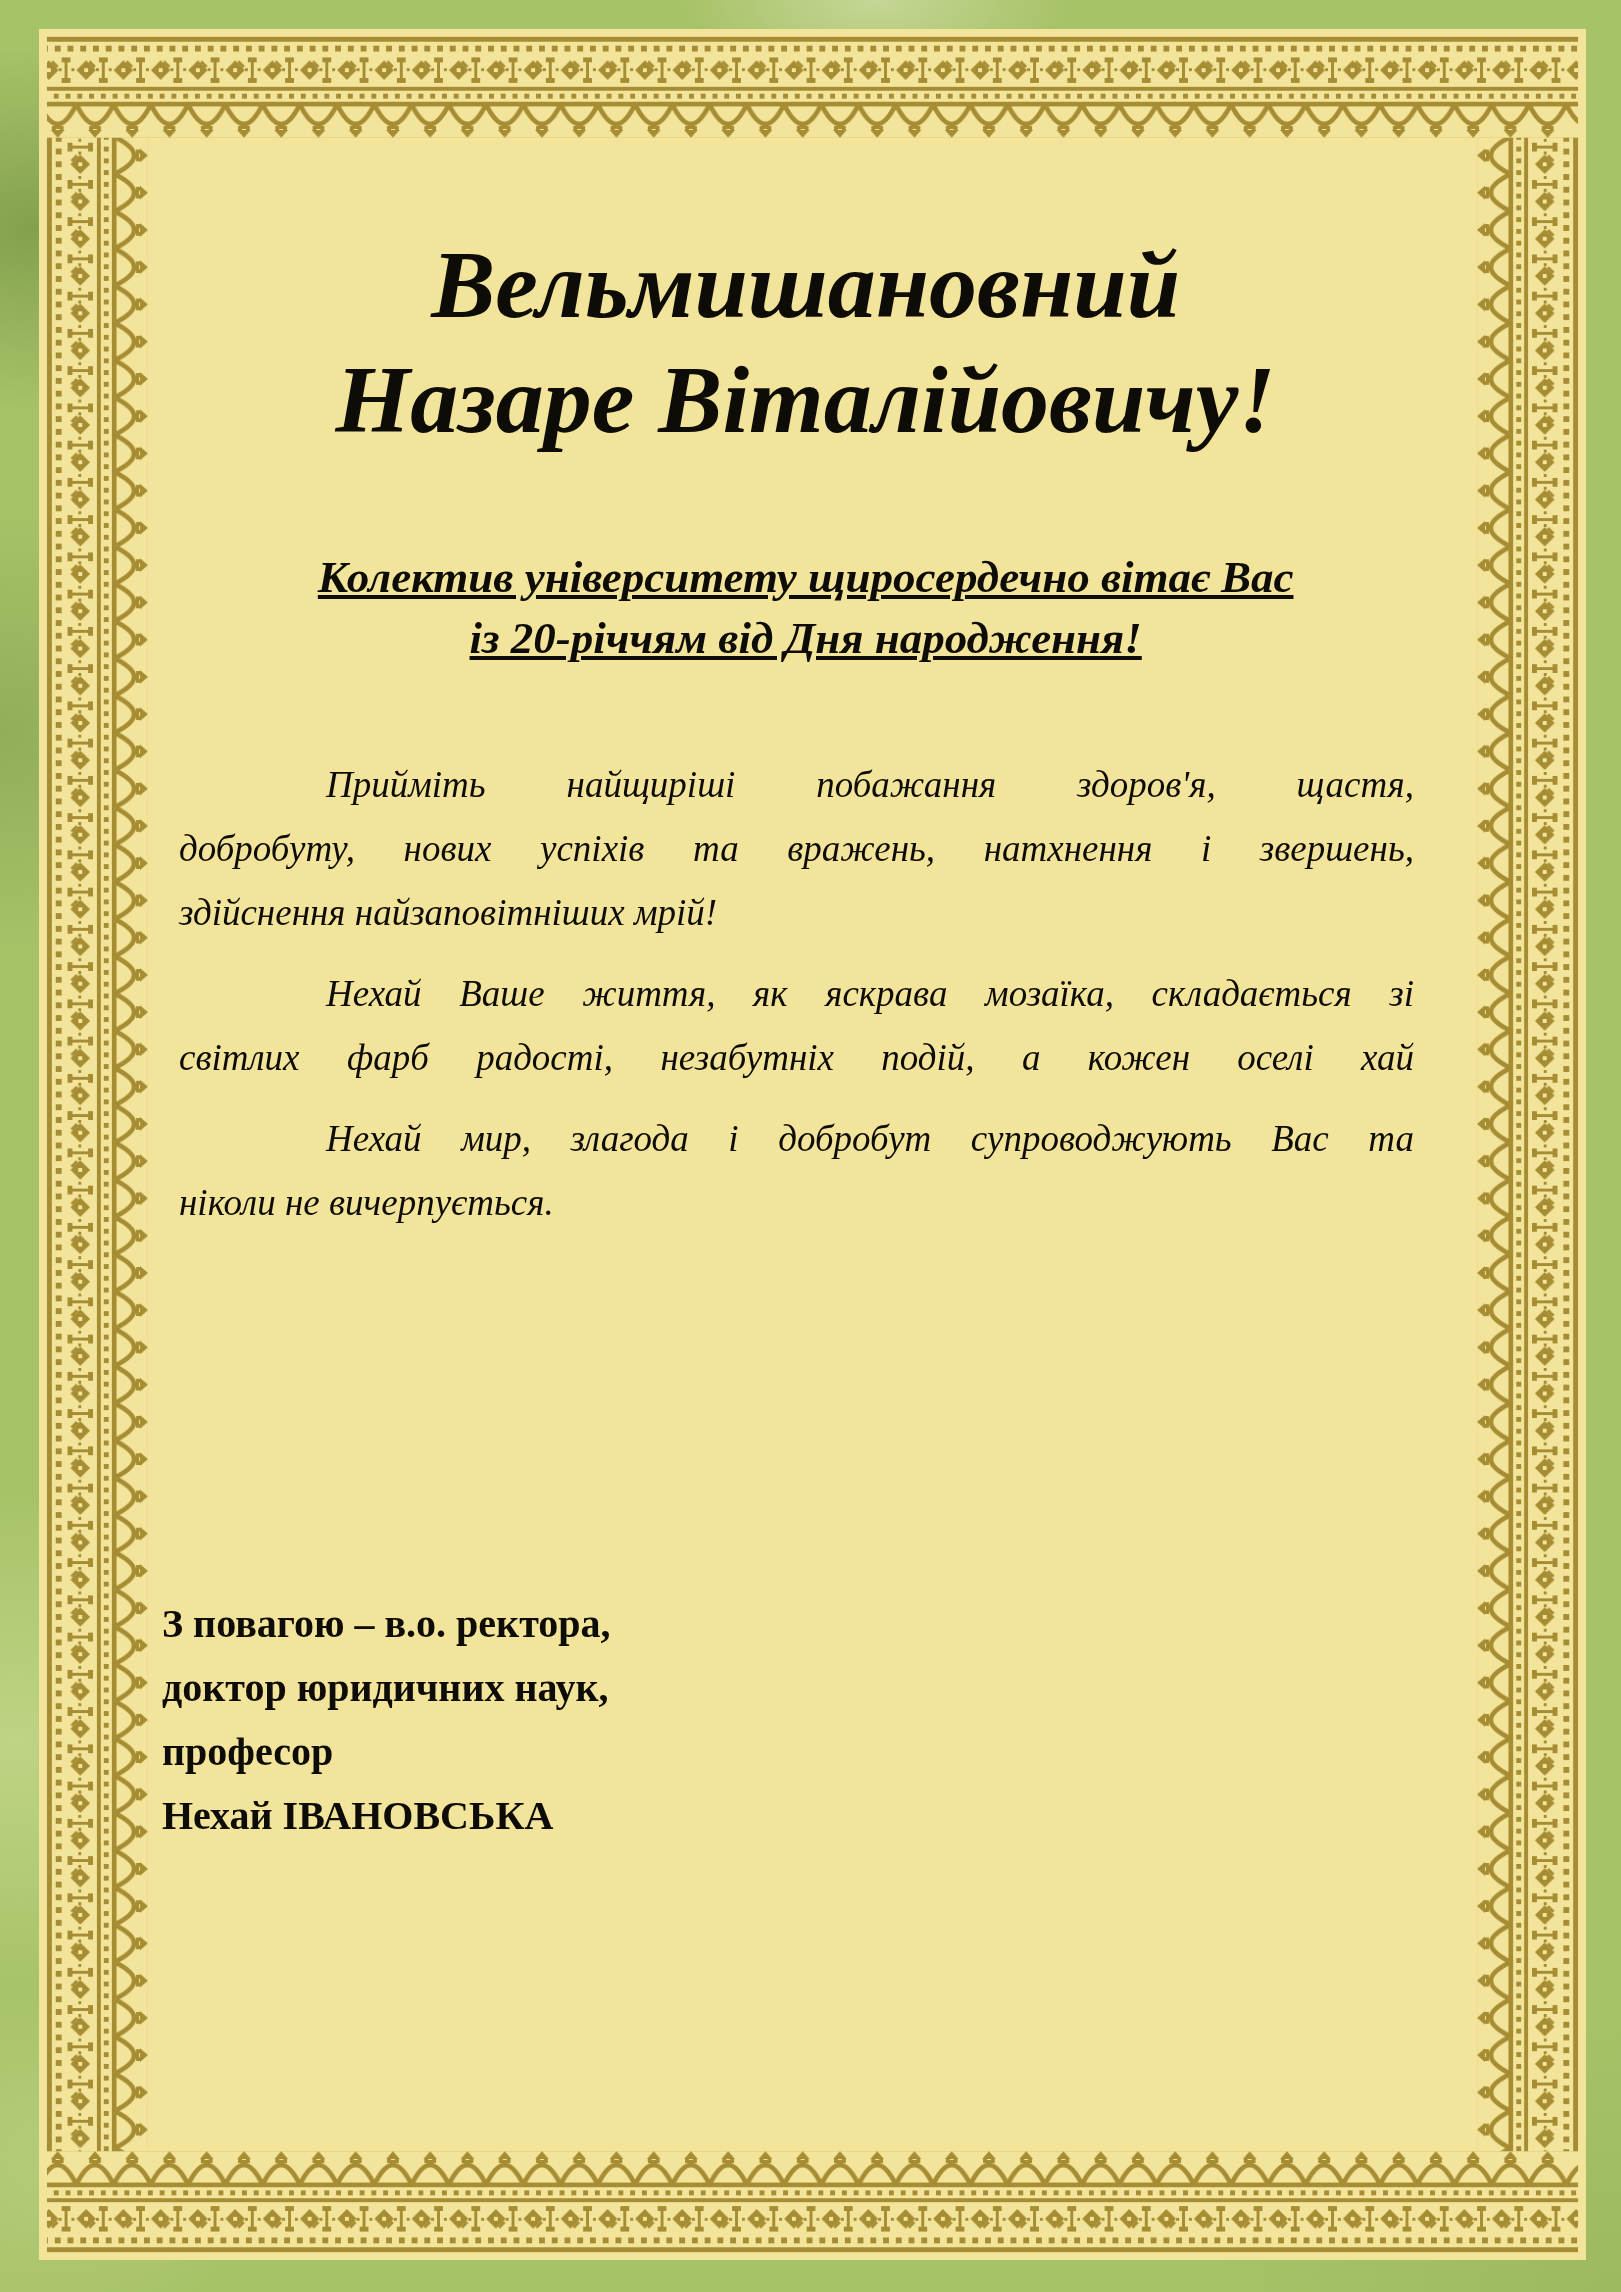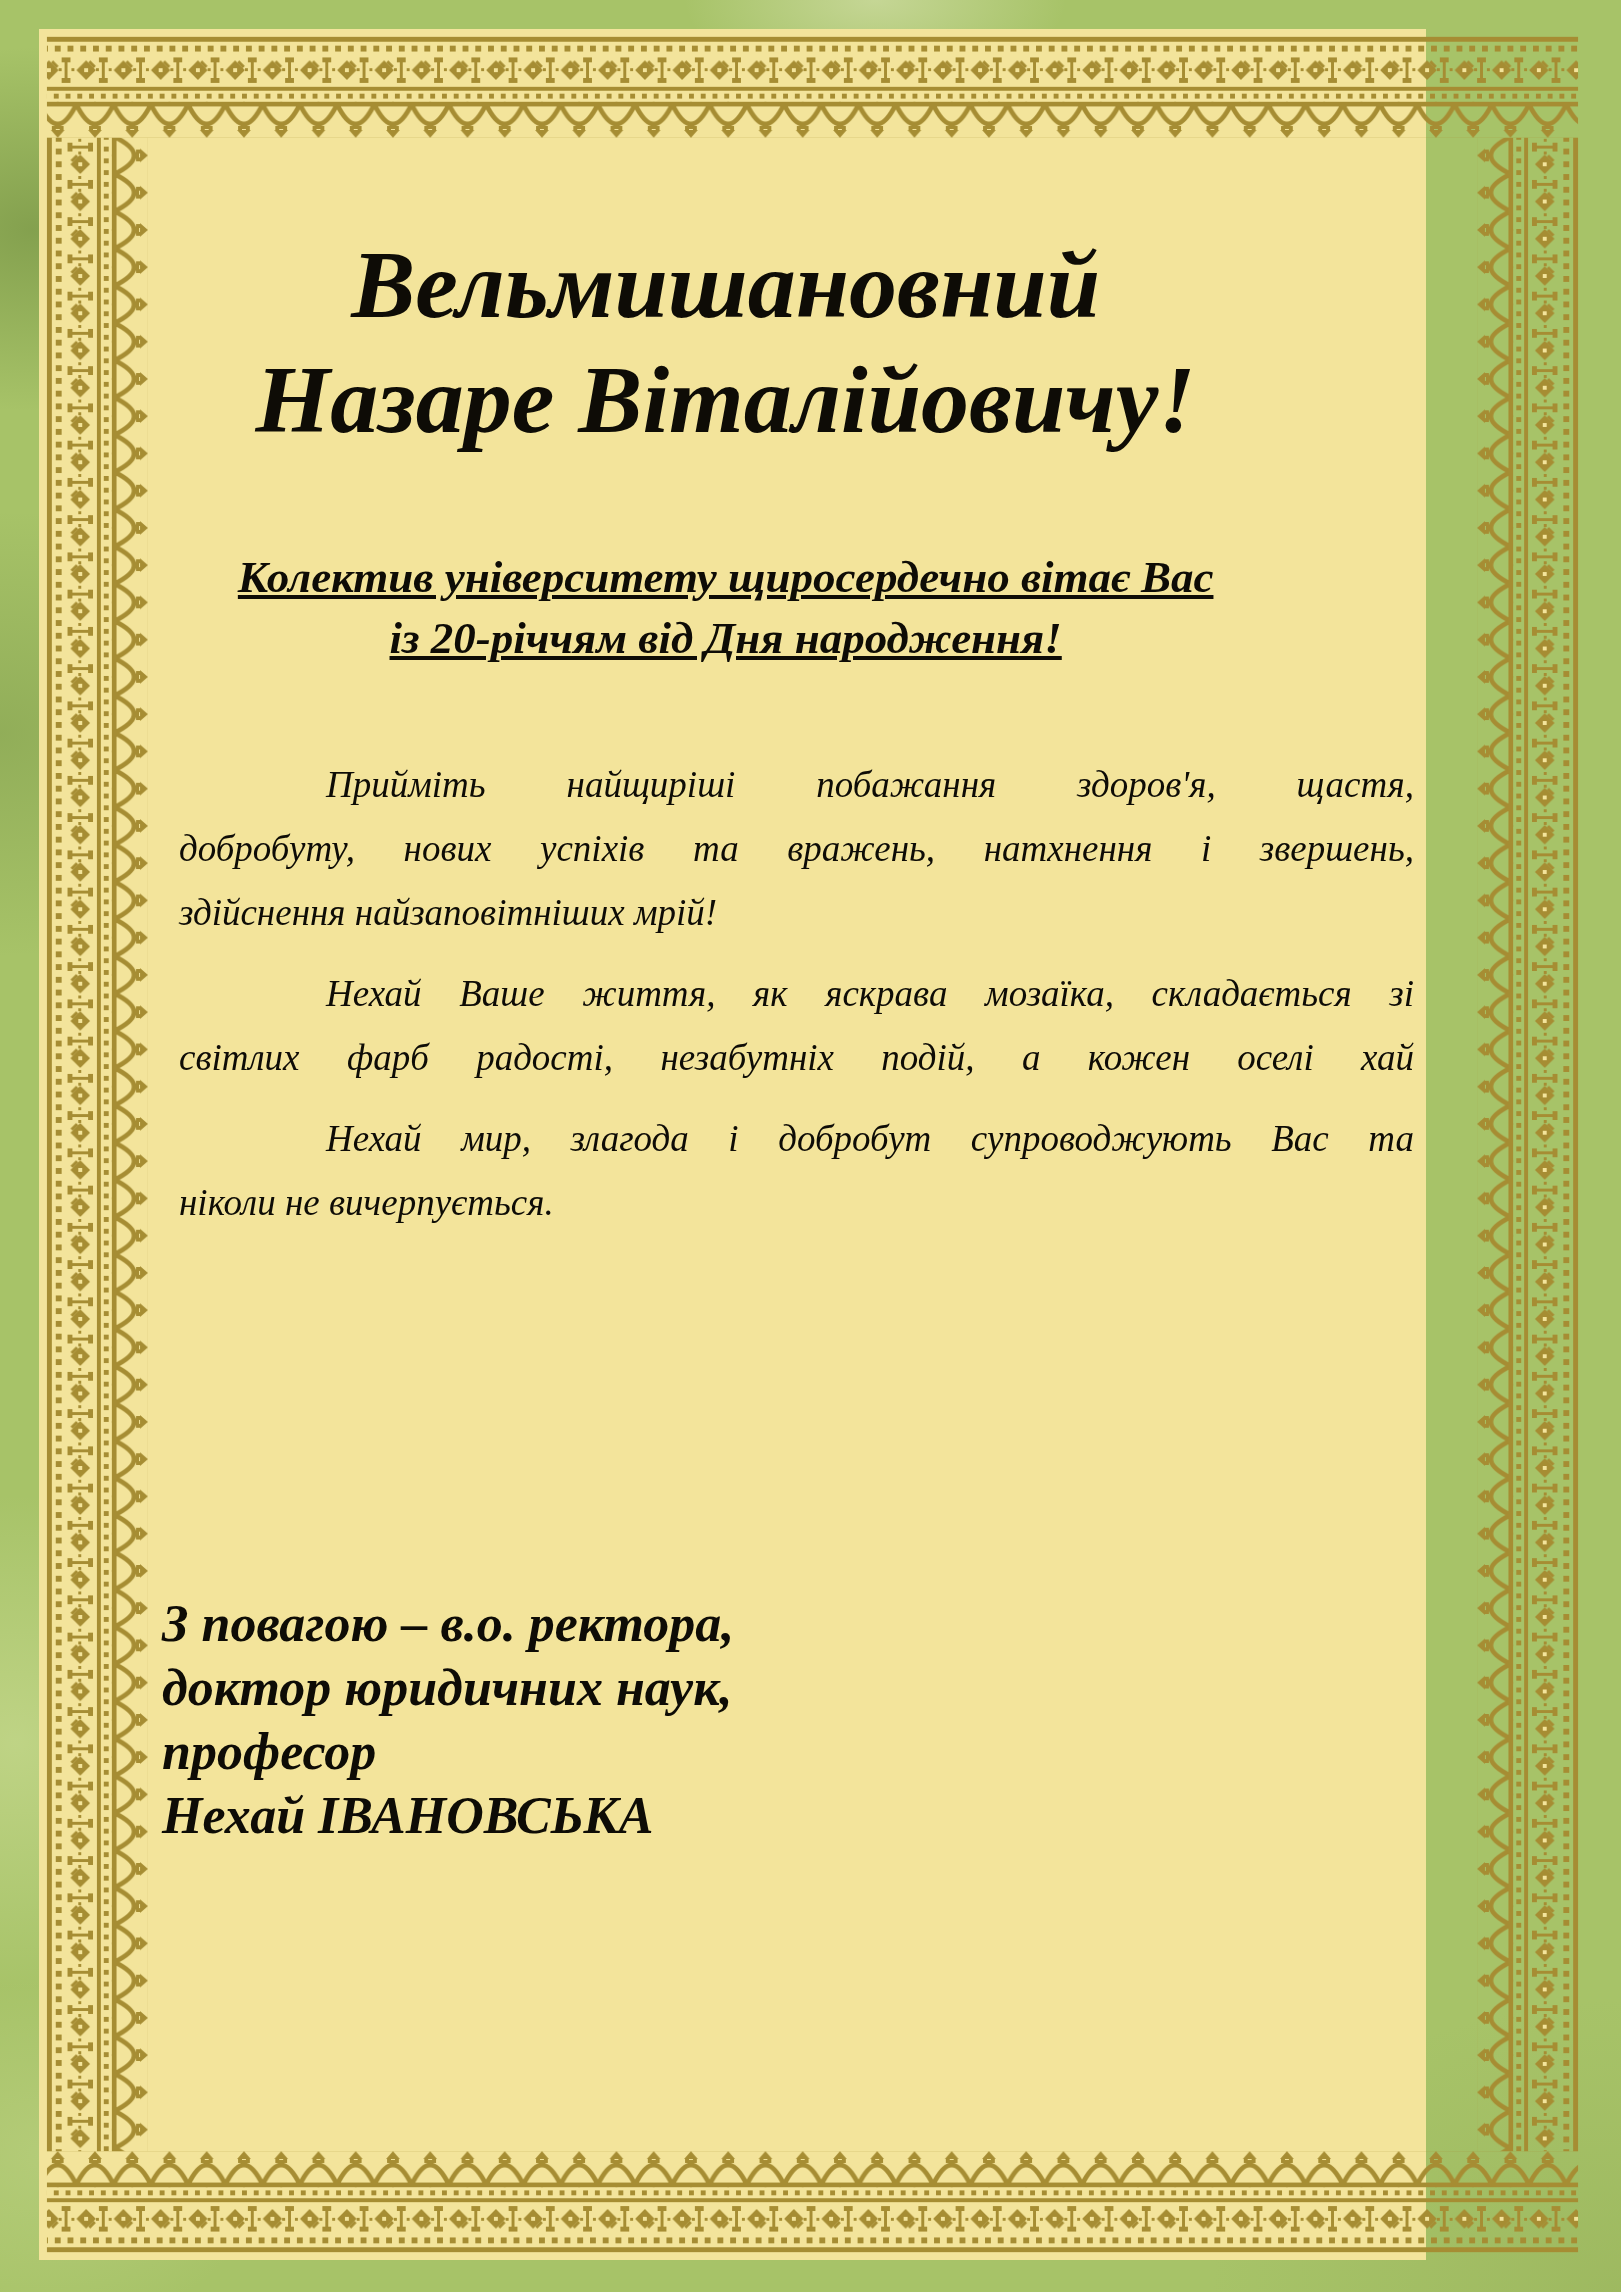--- a/index.html
+++ b/index.html
@@ -23,21 +23,21 @@
       radial-gradient(451px 412px at 1% 76%, rgba(214,228,162,0.50), transparent 60%),
       radial-gradient(372px 294px at 3% 94%, rgba(196,214,140,0.45), transparent 60%),
       radial-gradient(686px 490px at 100% 100%, rgba(136,162,78,0.30), transparent 60%),
       #a7c368;
   }
 
   .paper {
     position: absolute;
     left: 39px;
     top: 29px;
-    width: 1387px;
+    width: 1547px;
     height: 2231px;
     background: #f3e49b;
   }
 
   svg.frame {
     position: absolute;
     inset: 0;
     display: block;
   }
 
@@ -90,22 +90,21 @@
     white-space: nowrap; 
   }
   .bl.first { text-indent: 147px; }
   .bl.last  { text-align-last: left; white-space: normal; }
 
   .signature {
     position: absolute;
     top: 1563px;
     left: 123px;
     font-weight: bold;
-    font-style: italic;
-    font-size: 52px;
+    font-size: 40px;
     line-height: 64px;
   }
   .signature div { margin: 0; }
 </style>
 </head>
 <body>
 
 <div class="backdrop"></div>
 
 <div class="paper">

